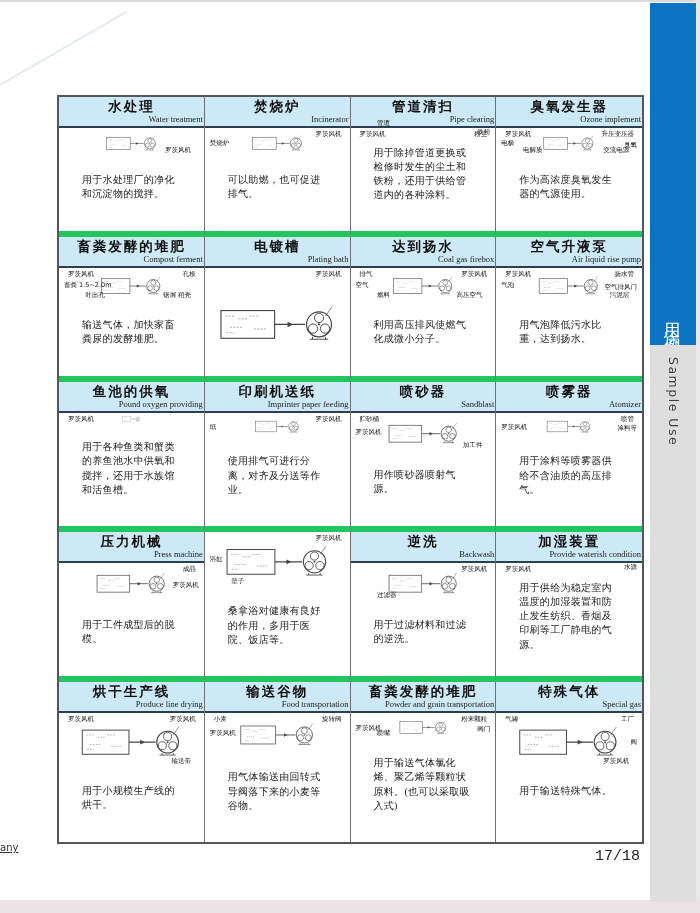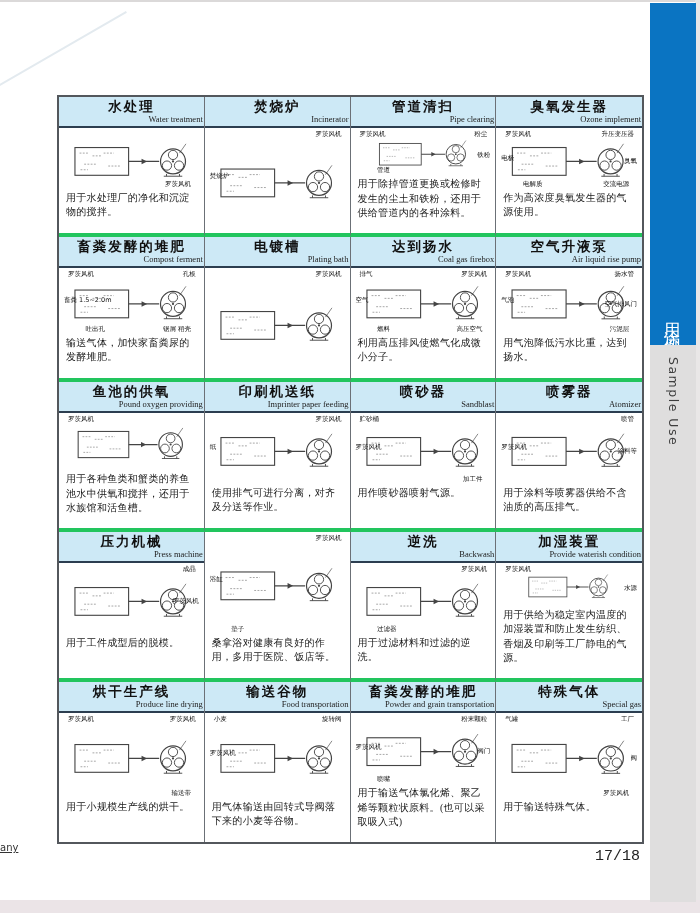--- a/index.html
+++ b/index.html
@@ -18,35 +18,35 @@
   .tab-cn span{writing-mode:vertical-rl;color:#fff;font-size:17px;letter-spacing:8px;
        font-family:"DejaVu Sans",sans-serif;}
   .tab-en{position:absolute;left:650px;top:345px;width:46px;height:557px;background:#dfdede;
        display:flex;flex-direction:column;align-items:center;box-sizing:border-box;padding-top:12px;}
   .tab-en span{writing-mode:vertical-rl;color:#3d3d3d;font-size:12.5px;letter-spacing:1.5px;
        font-family:"DejaVu Sans",sans-serif;}
 
   
   .grid{position:absolute;left:57px;top:95px;width:583px;border:2px solid #53575c;background:#fff;
        display:grid;grid-template-columns:repeat(4,1fr);grid-template-rows:140px 145px 150px 150px 160px;}
-  .cell{border-right:1px solid #6b7076;border-bottom:4px solid #22c55e;display:flex;
+  .cell{border-right:1px solid #6b7076;border-bottom:6px solid #22c55e;display:flex;
        flex-direction:column;overflow:hidden;background:#fff;}
   .cell:nth-child(4n){border-right:none;}
   .cell:nth-child(n+17){border-bottom:none;}
   .head{background:#cde9f6;border-bottom:2px solid #2c3e50;text-align:center;padding:2px 1px 2px;}
   .t{font-size:13.5px;font-weight:bold;letter-spacing:2px;line-height:1.15;color:#111;}
   .s{font-size:8.5px;line-height:1.1;color:#222;text-align:right;}
   .body{flex:1;display:flex;flex-direction:column;min-height:0;}
   .diag{flex:1;position:relative;margin:1px 3px 0;min-height:0;}
   .art{position:absolute;inset:0;width:100%;height:100%;}
   .lb{position:absolute;font-size:6.5px;color:#111;white-space:nowrap;
        font-family:"DejaVu Sans",sans-serif;line-height:1.1;}
   .lb.tl{top:2px;left:6px}.lb.tr{top:2px;right:5px}.lb.ml{top:42%;left:2px}
   .lb.mr{top:48%;right:2px}.lb.bl{bottom:2px;left:17%}.lb.br{bottom:2px;right:7%}
-  .desc{margin:0;padding:1px 7px 13px;font-size:10px;line-height:1.42;color:#1a1a1a;
+  .desc{margin:16px;padding:1px 7px 13px;font-size:10px;line-height:1.42;color:#1a1a1a;
        letter-spacing:0.3px;min-height:29px;}
 
   .corner-any{position:absolute;left:0;top:842px;font-size:10px;color:#333;
        font-family:"DejaVu Sans",sans-serif;text-decoration:underline;}
   .pageno{position:absolute;left:566px;top:848px;width:74px;text-align:right;font-size:15px;
        color:#222;font-family:Liberation Mono, monospace;}
 </style>
 </head>
 <body>
 
@@ -112,20 +112,21 @@
         <svg class="art" viewBox="0 0 150 66" preserveAspectRatio="xMidYMid meet">
             <use href="#sym-app"></use>
           </svg>
         <span class="lb tl"></span>
         <span class="lb tr">罗茨风机</span>
         <span class="lb ml">焚烧炉</span>
         <span class="lb mr"></span>
         <span class="lb bl"></span>
         <span class="lb br"></span>
       </div>
+      <p class="desc">可以助燃，也可促进排气。</p>
     </div>
   </div>
 
   <div class="cell">
     <div class="head">
       <div class="t">管道清扫</div>
       <div class="s">Pipe clearing</div>
     </div>
     <div class="body">
       <div class="diag">

